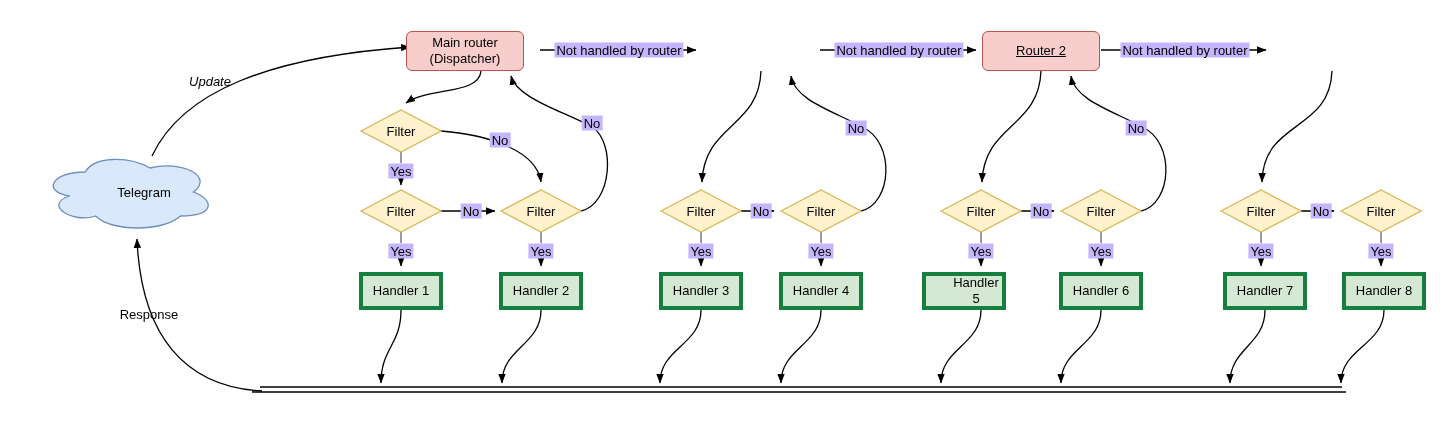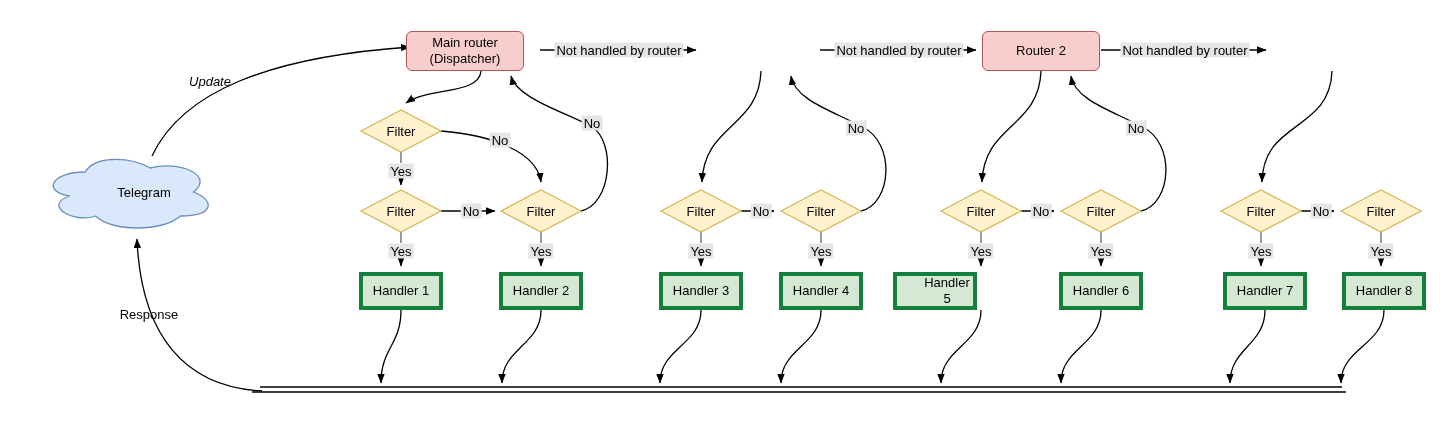--- a/index.html
+++ b/index.html
@@ -14,21 +14,21 @@
     overflow: hidden;
   }
   .canvas svg { position: absolute; left: 0; top: 0; }
   .lbl {
     position: absolute;
     transform: translate(-50%, -50%);
     white-space: pre;
     text-align: center;
     line-height: 15px;
   }
-  .lbl.bg { background: #e5e5e5; padding: 0 2px; }
+  .lbl.bg { background: #c4b5fd; padding: 0 2px; }
   .node {
     position: absolute;
     box-sizing: border-box;
     display: flex;
     flex-direction: column;
     align-items: center;
     justify-content: center;
     text-align: center;
     line-height: 1.25;
   }
@@ -141,21 +141,21 @@
   <div class="lbl" style="left:149px; top:314px;">Response</div>
 
   <div class="lbl bg" style="left:619px; top:50px;">Not handled by router</div>
   <div class="lbl bg" style="left:899px; top:50px;">Not handled by router</div>
   <div class="lbl bg" style="left:1185px; top:50px;">Not handled by router</div>
 
   <div class="node router" style="left:406px; top:31px;">
     <span>Main router</span>
     <span>(Dispatcher)</span>
   </div>
-  <div class="node router" style="left:982px; top:31px;">
+  <div class="node router" style="left:982px; top:31px;text-decoration:underline;">
     <span>Router 2</span>
   </div>
 
   <div class="lbl" style="left:401px; top:131px;">Filter</div>
   <div class="lbl" style="left:401px; top:211px;">Filter</div>
   <div class="lbl" style="left:541px; top:211px;">Filter</div>
   <div class="lbl" style="left:701px; top:211px;">Filter</div>
   <div class="lbl" style="left:821px; top:211px;">Filter</div>
   <div class="lbl" style="left:981px; top:211px;">Filter</div>
   <div class="lbl" style="left:1101px; top:211px;">Filter</div>
@@ -186,21 +186,21 @@
   </div>
   <div class="node handler" style="left:499px; top:272px;">
     <span>Handler 2</span>
   </div>
   <div class="node handler" style="left:659px; top:272px;">
     <span>Handler 3</span>
   </div>
   <div class="node handler" style="left:779px; top:272px;">
     <span>Handler 4</span>
   </div>
-  <div class="node handler" style="left:893px; top:272px;padding-left:24px;">
+  <div class="node handler" style="left:922px; top:272px;padding-left:24px;">
     <span>Handler 5</span>
   </div>
   <div class="node handler" style="left:1059px; top:272px;">
     <span>Handler 6</span>
   </div>
   <div class="node handler" style="left:1223px; top:272px;">
     <span>Handler 7</span>
   </div>
   <div class="node handler" style="left:1342px; top:272px;">
     <span>Handler 8</span>

